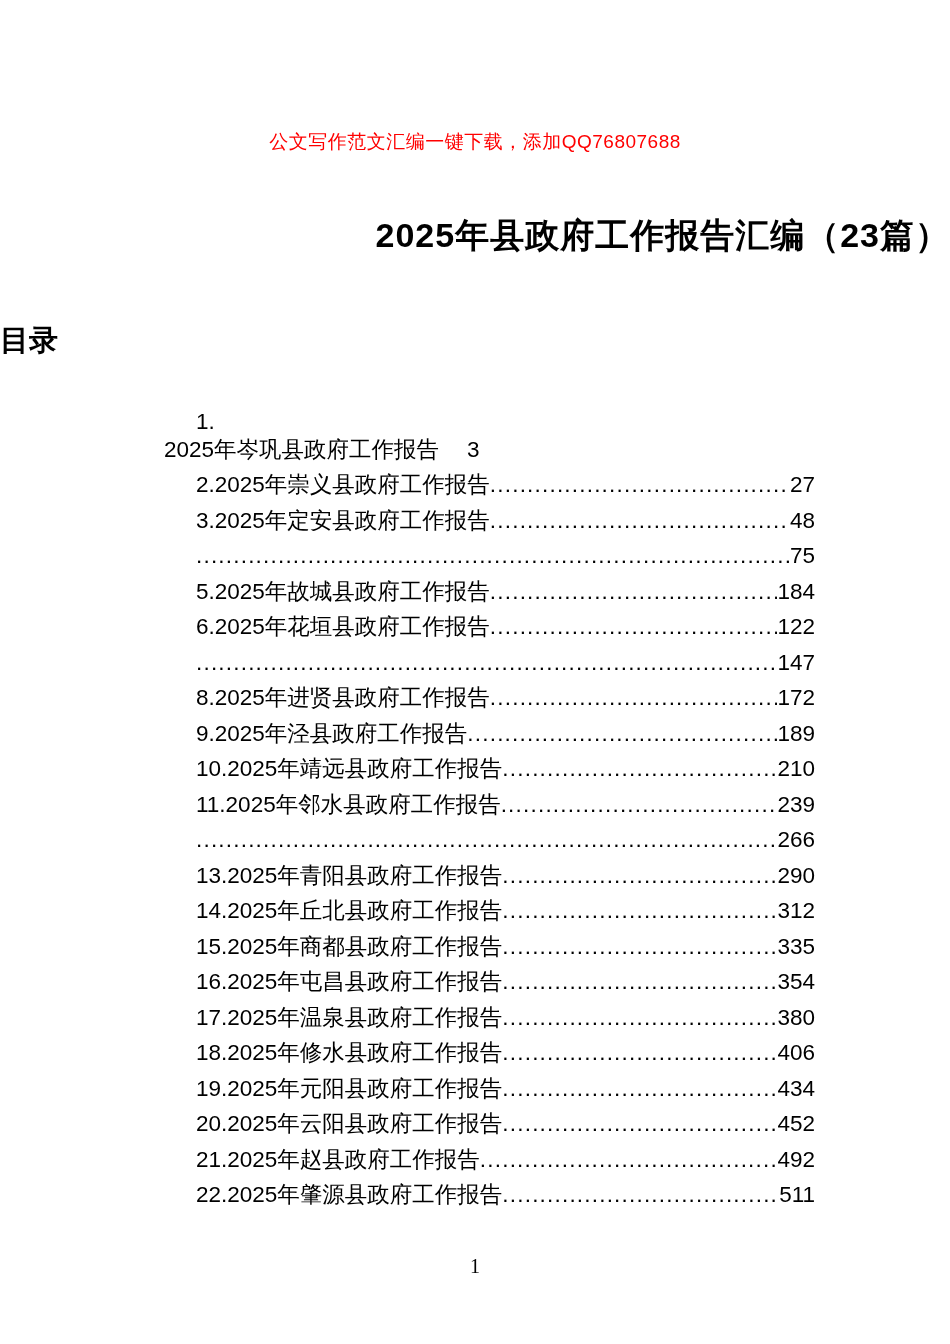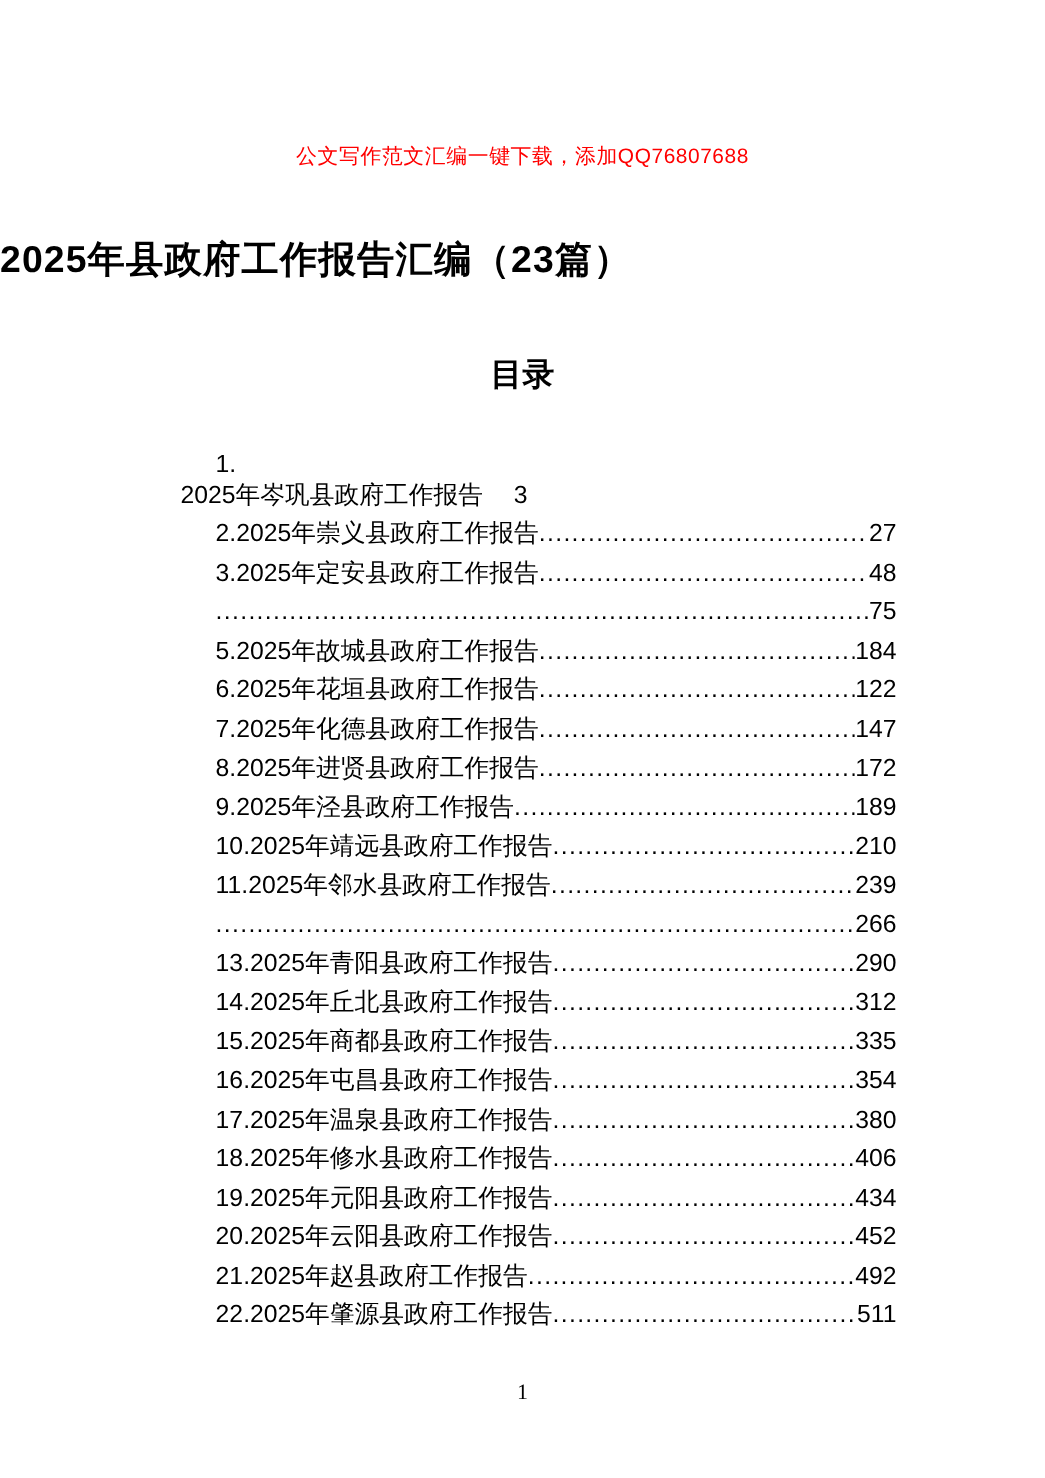--- a/index.html
+++ b/index.html
@@ -26,29 +26,28 @@
   .watermark {
     text-align: center;
     color: #ff0000;
     font-family: "Liberation Sans", sans-serif;
     font-size: 19px;
     letter-spacing: 0.5px;
     padding-top: 85px;
     font-weight: 400;
   }
   .doc-title {
-    text-align: left;
+    text-align: right;
     font-family: "Liberation Sans", sans-serif;
     font-weight: bold;
     font-size: 34px;
     letter-spacing: 1px;
     margin-top: 58px;
   }
   .toc-heading {
-    text-align: center;
     font-family: "Liberation Sans", sans-serif;
     font-weight: bold;
     font-size: 29px;
     margin-top: 62px;
   }
   .toc {
     margin-top: 50px;
     padding-left: 196px;
     padding-right: 135px;
     font-size: 22.5px;
@@ -140,21 +139,20 @@
           <span class="label">5.2025年故城县政府工作报告</span>
           <span class="dots">..........................................................................................</span>
           <span class="pg">184</span>
         </div>
         <div class="toc-row">
           <span class="label">6.2025年花垣县政府工作报告</span>
           <span class="dots">..........................................................................................</span>
           <span class="pg">122</span>
         </div>
         <div class="toc-row">
-          <span class="label">7.2025年化德县政府工作报告</span>
           <span class="dots">..........................................................................................</span>
           <span class="pg">147</span>
         </div>
         <div class="toc-row">
           <span class="label">8.2025年进贤县政府工作报告</span>
           <span class="dots">..........................................................................................</span>
           <span class="pg">172</span>
         </div>
         <div class="toc-row">
           <span class="label">9.2025年泾县政府工作报告</span>

